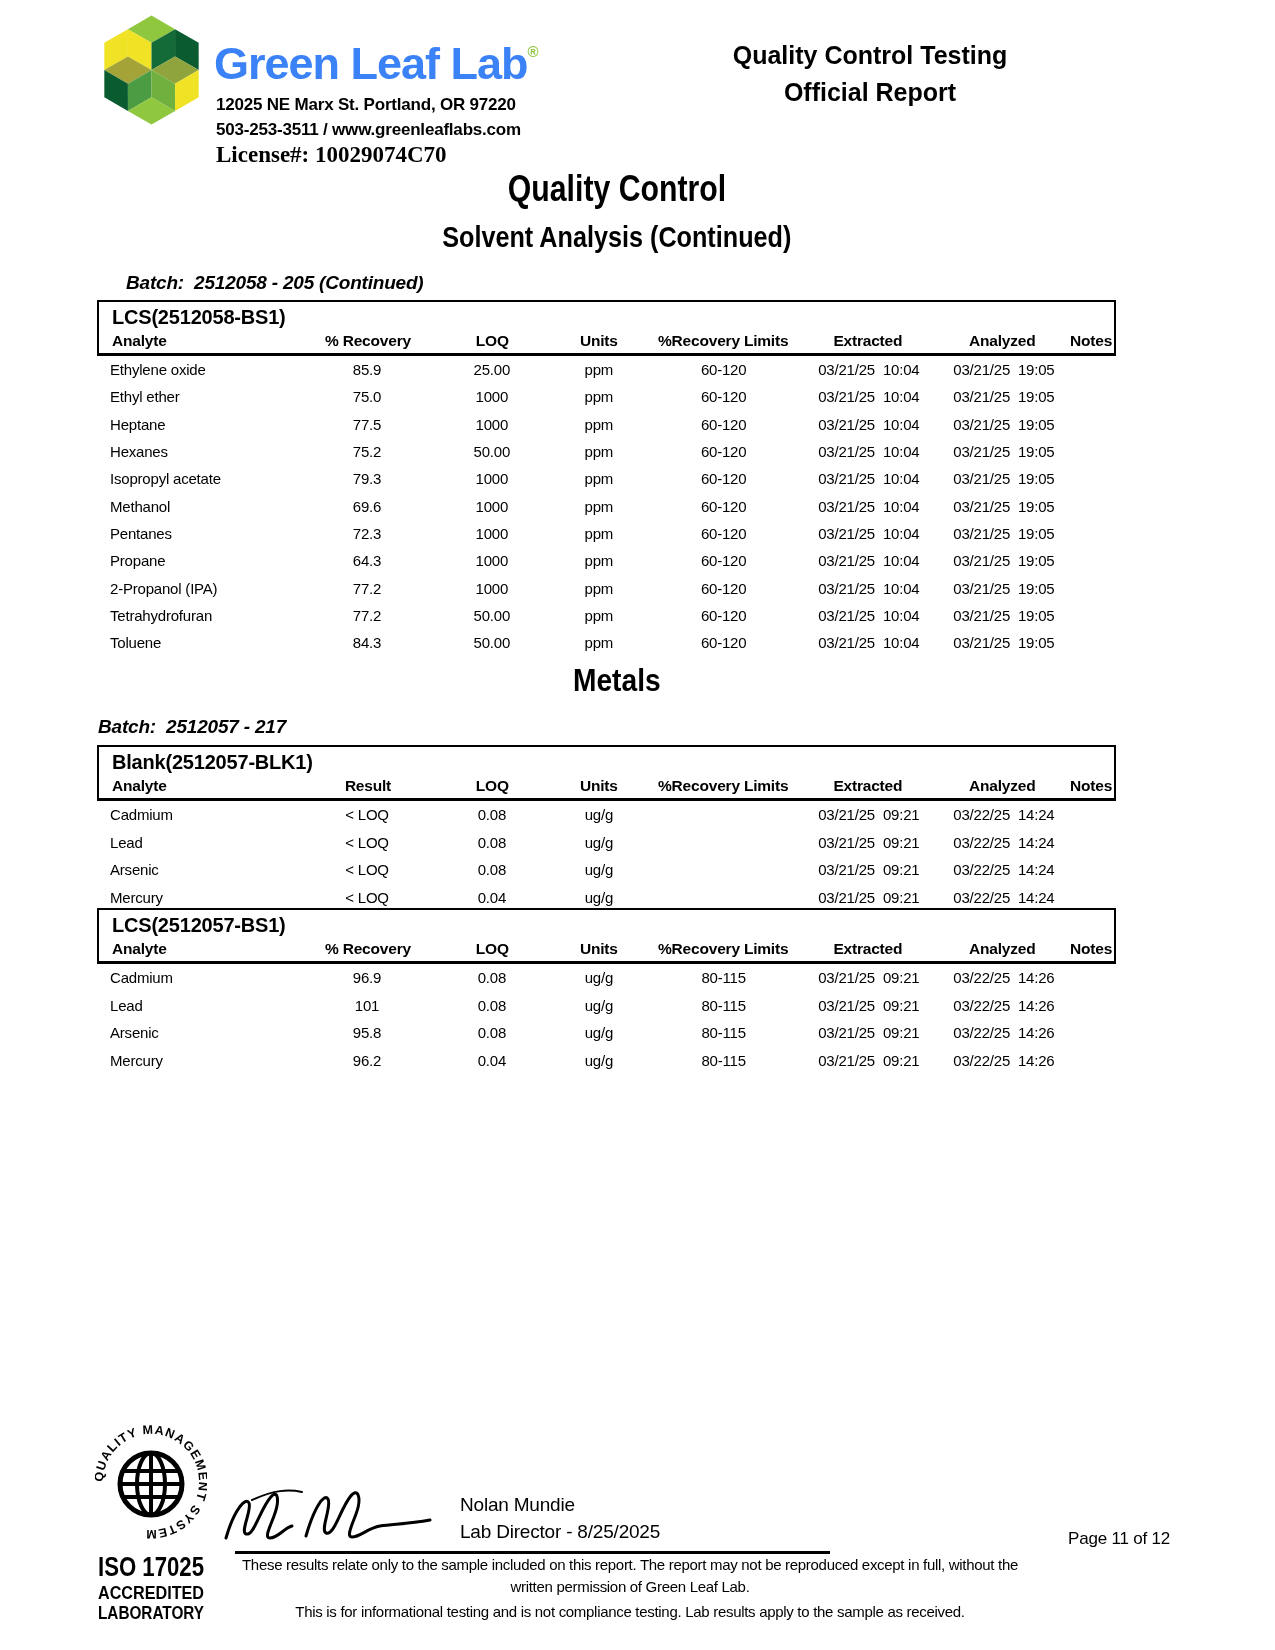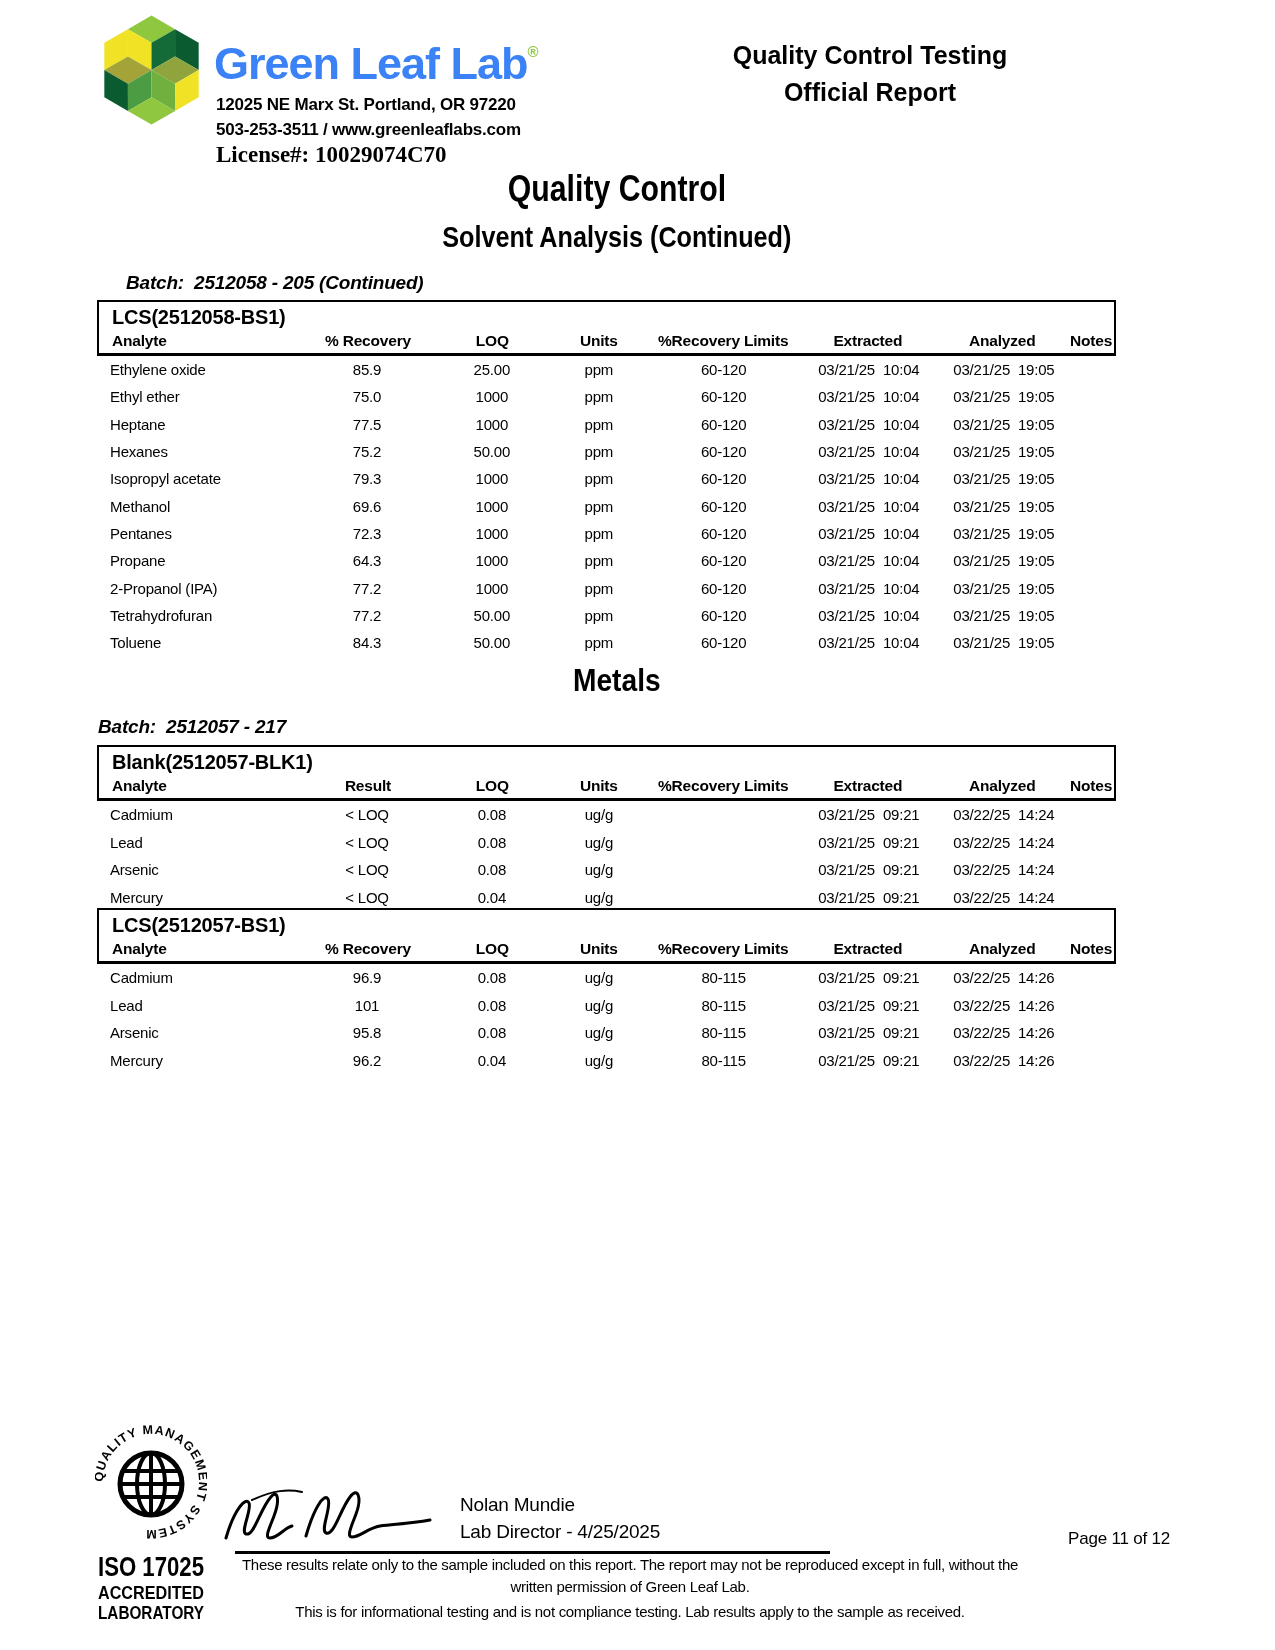--- a/index.html
+++ b/index.html
@@ -387,21 +387,21 @@
 
   <svg class="abs" style="left:222px; top:1480px;" width="215" height="72" viewBox="0 0 215 72">
     <g stroke="#000" stroke-width="3" fill="none" stroke-linecap="round" stroke-linejoin="round">
       <path d="M4 58 C 12 30 24 16 27 23 C 30 30 18 52 24 54 C 32 56 38 30 48 18 C 56 8 58 20 52 36 C 48 47 42 58 48 58 C 56 58 62 48 70 46"></path>
       <path d="M84 56 C 92 28 102 13 106 19 C 110 26 98 50 104 53 C 112 56 118 30 128 17 C 136 6 140 18 134 34 C 130 45 124 57 130 57 C 138 57 146 48 158 46 C 172 44 186 44 208 40"></path>
       <path d="M30 20 C 52 10 66 9 80 12" stroke-width="2"></path>
     </g>
   </svg>
 
   <div class="abs signer" style="left:460px; top:1494px;">Nolan Mundie</div>
-  <div class="abs signer" style="left:460px; top:1521px;">Lab Director - 4/25/2025</div>
+  <div class="abs signer" style="left:460px; top:1521px;">Lab Director - 8/25/2025</div>
   <div class="abs page-num" style="left:1068px; top:1529px;">Page 11 of 12</div>
 
   <div class="abs sig-underline"></div>
 
   <div class="abs disclaimer" style="top:1556px;">These results relate only to the sample included on this report. The report may not be reproduced except in full, without the</div>
   <div class="abs disclaimer" style="top:1578px;">written permission of Green Leaf Lab.</div>
   <div class="abs disclaimer" style="top:1603px;">This is for informational testing and is not compliance testing. Lab results apply to the sample as received.</div>
 
 </div>
 

